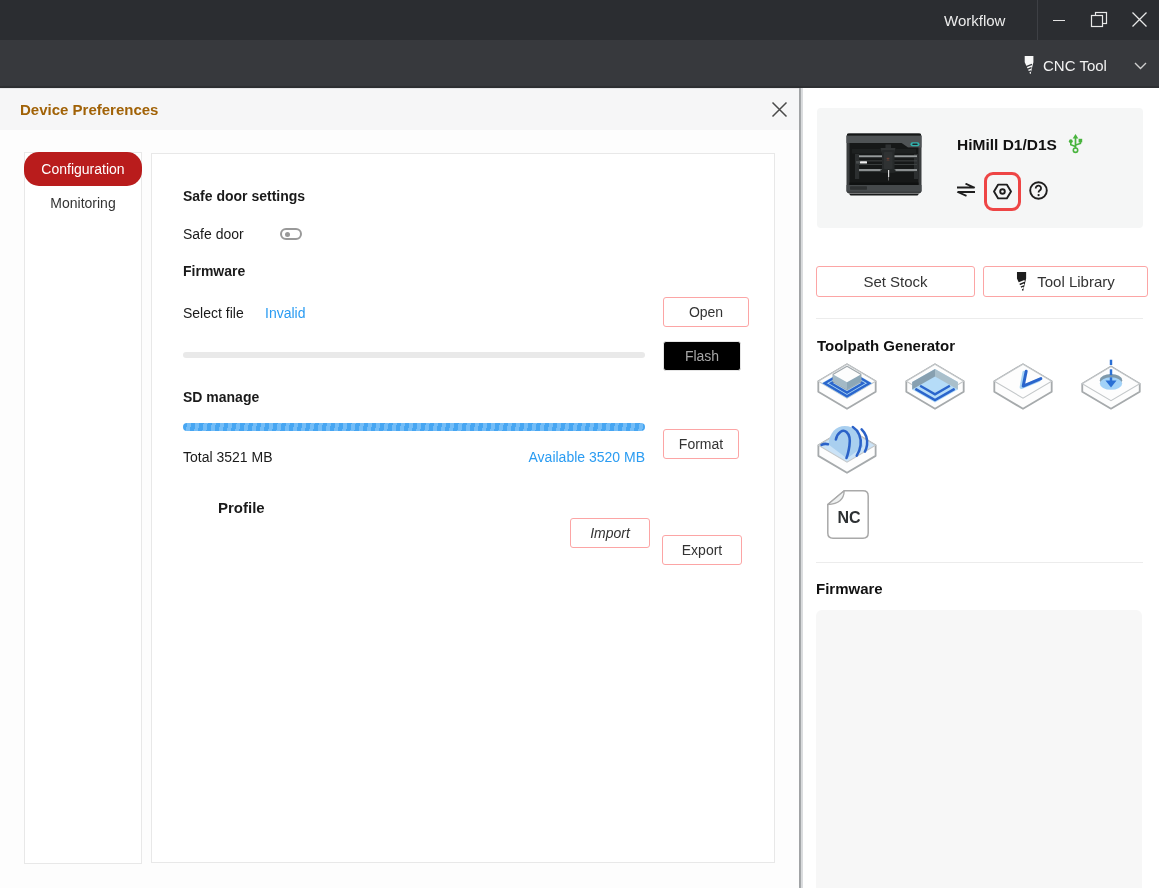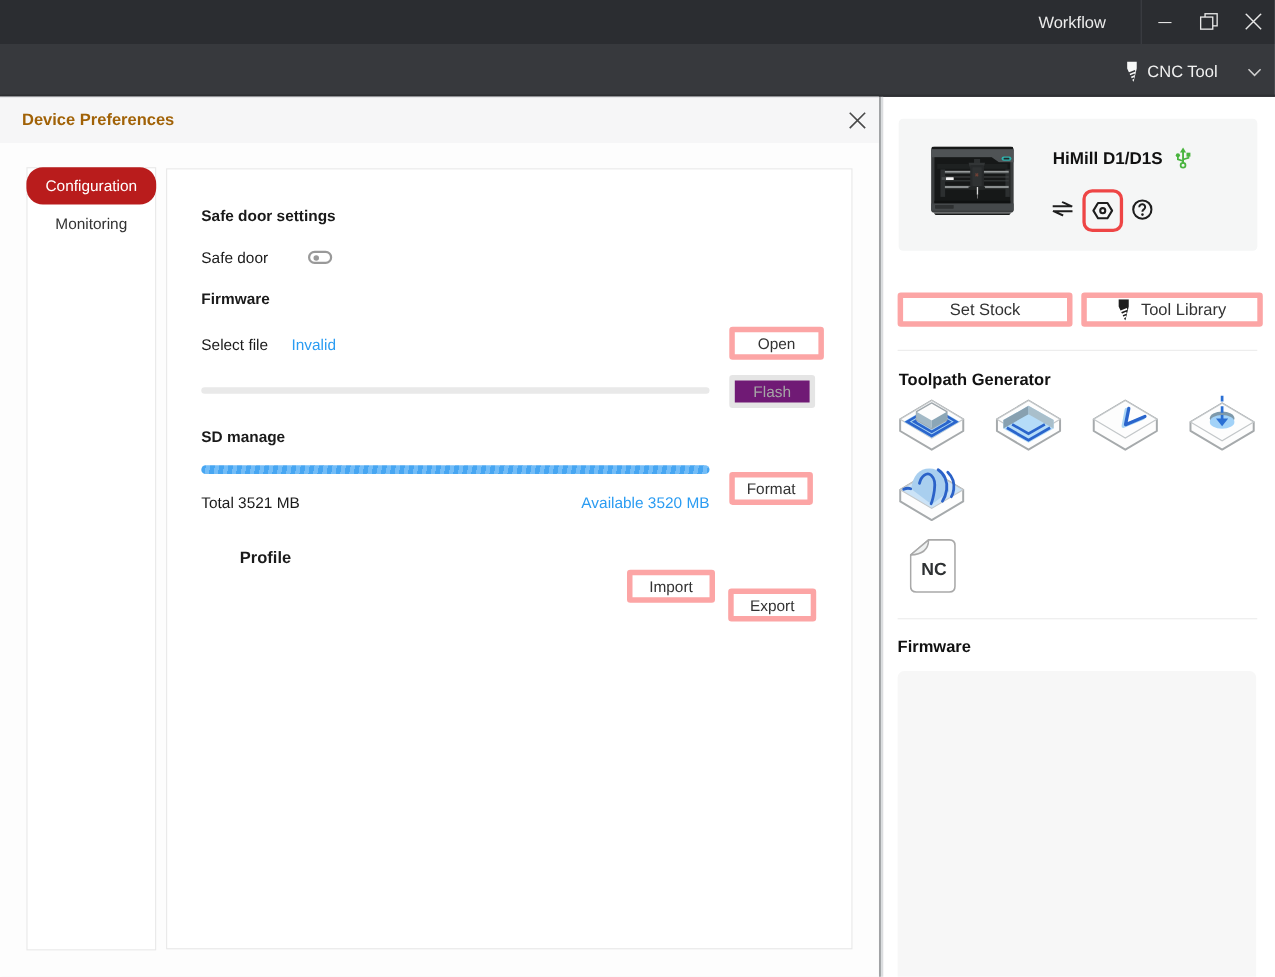--- a/index.html
+++ b/index.html
@@ -1,19 +1,19 @@
 <!DOCTYPE html>
 <html><head>
 <meta charset="utf-8">
 <style>
 * { margin:0; padding:0; box-sizing:border-box; }
 html,body { width:1159px; height:888px; font-family:"Liberation Sans",sans-serif; background:#ffffff; overflow:hidden; }
 .abs { position:absolute; }
 .bold { font-weight:bold; }
-.btn { position:absolute; background:#fff; border:5px solid #fca5a5; border-radius:3px; font-size:14px; color:#333; display:flex; align-items:center; justify-content:center; }
+.btn { position:absolute; background:#fff; border:1px solid #fca5a5; border-radius:3px; font-size:14px; color:#333; display:flex; align-items:center; justify-content:center; }
 </style>
 </head>
 <body>
 
 <div class="abs" style="left:0;top:0;width:1159px;height:40px;background:#2b2d31;"></div>
 <div class="abs" style="left:1037px;top:0;width:1px;height:40px;background:#3e4045;"></div>
 <div class="abs" style="left:944px;top:12px;font-size:15px;color:#ececec;">Workflow</div>
 
 <div class="abs" style="left:1053px;top:20px;width:12px;height:1.2px;background:#e3e3e3;"></div>
 
@@ -195,23 +195,23 @@
 
 <div class="abs" style="left:280px;top:228px;width:22px;height:12px;border:2px solid #999;border-radius:6px;background:#fff;"></div>
 <div class="abs" style="left:284.5px;top:231.5px;width:5px;height:5px;border-radius:50%;background:#999;"></div>
 
 <div class="abs bold" style="left:183px;top:263px;font-size:14px;color:#1a1a1a;">Firmware</div>
 <div class="abs" style="left:183px;top:305px;font-size:14px;color:#1a1a1a;">Select file</div>
 <div class="abs" style="left:265px;top:305px;font-size:14px;color:#2b9cf2;">Invalid</div>
 <div class="btn" style="left:663px;top:297px;width:86px;height:30px;">Open</div>
 
 <div class="abs" style="left:183px;top:352px;width:462px;height:6px;background:#e9e9e9;border-radius:3px;"></div>
-<div class="btn" style="left:663px;top:341px;width:78px;height:30px;background:#701a75;border-color:#e5e5e5;color:#a6a6a6;">Flash</div>
+<div class="btn" style="left:663px;top:341px;width:78px;height:30px;background:#000000;border-color:#e5e5e5;color:#a6a6a6;">Flash</div>
 
 <div class="abs bold" style="left:183px;top:389px;font-size:14px;color:#1a1a1a;">SD manage</div>
 <div class="abs" style="left:183px;top:423px;width:462px;height:8px;border-radius:4px;background:repeating-linear-gradient(100deg,#47a6f2 0px,#47a6f2 4.2px,#74bdf7 4.2px,#74bdf7 8.1px);"></div>
 <div class="abs" style="left:183px;top:449px;font-size:14px;color:#1a1a1a;">Total 3521 MB</div>
 <div class="abs" style="left:445px;top:449px;width:200px;font-size:14px;color:#2b9cf2;text-align:right;">Available 3520 MB</div>
 <div class="btn" style="left:663px;top:429px;width:76px;height:30px;">Format</div>
 
 <div class="abs bold" style="left:183px;top:499px;font-size:15px;color:#1a1a1a;padding-left:35px;">Profile</div>
-<div class="btn" style="left:570px;top:518px;width:80px;height:30px;">Import</div>
+<div class="btn" style="left:570px;top:518px;width:80px;height:30px;font-style:italic;">Import</div>
 <div class="btn" style="left:662px;top:518px;width:80px;height:30px;margin-top:17px;">Export</div>
 
 </body></html>

